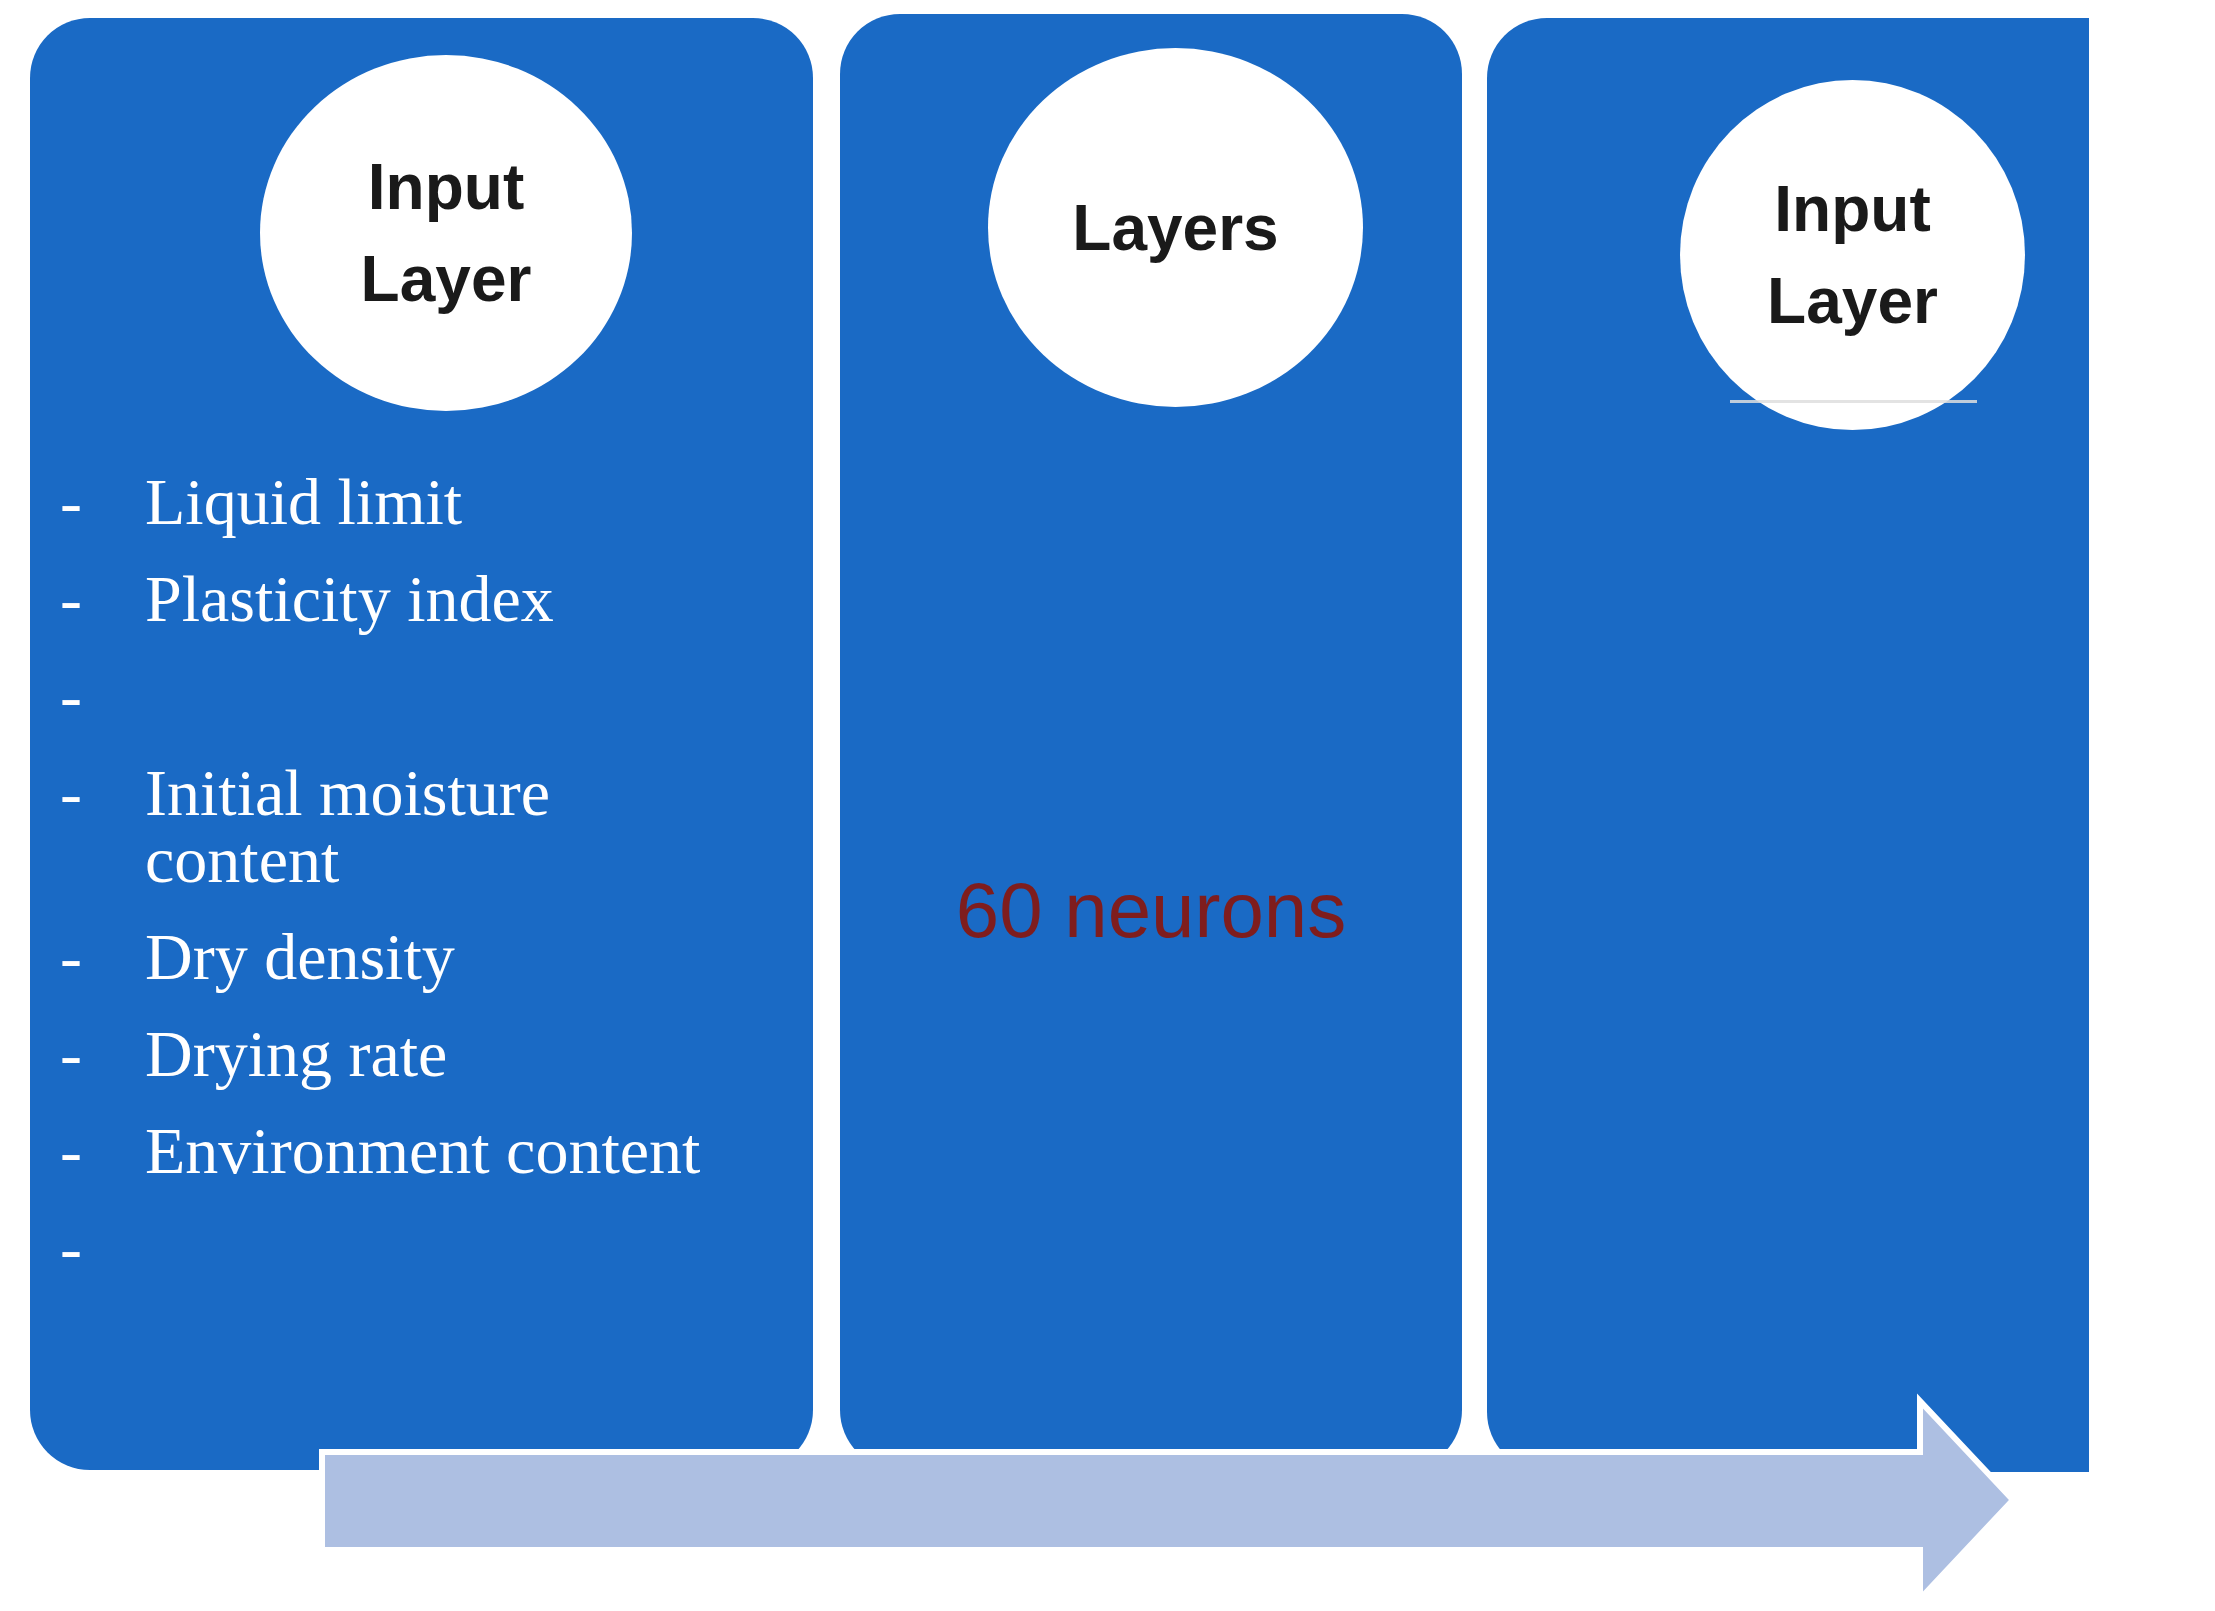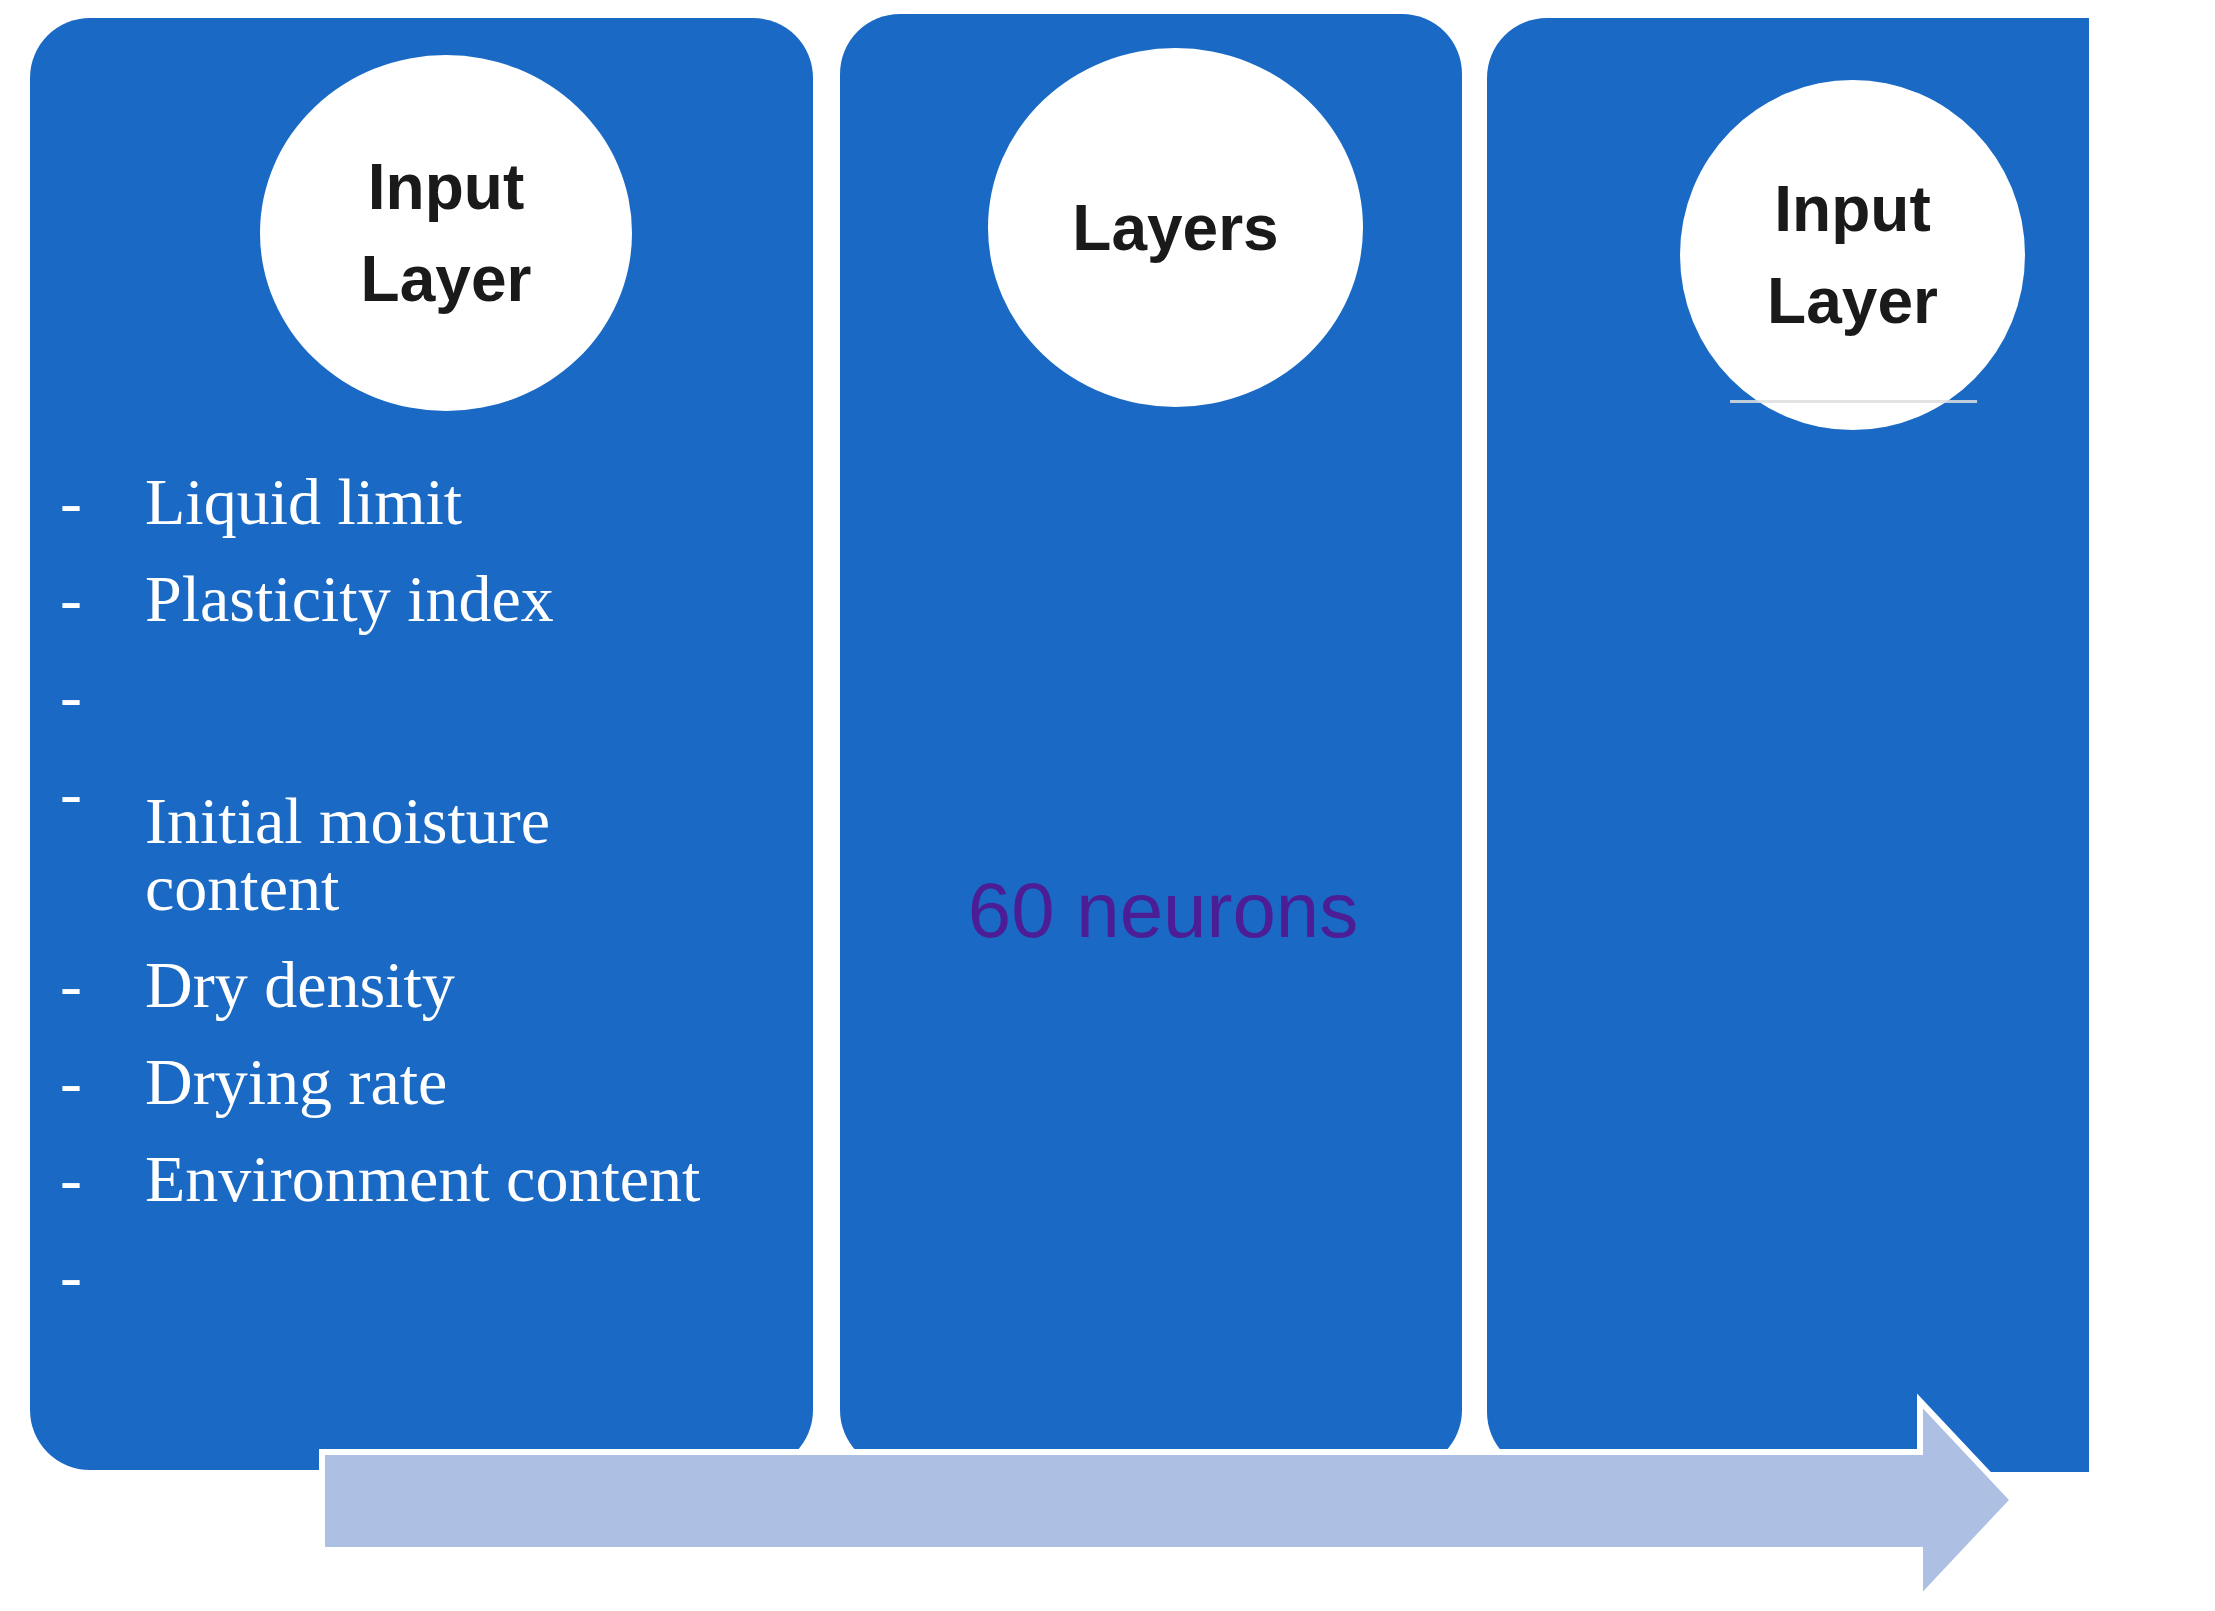--- a/index.html
+++ b/index.html
@@ -61,29 +61,28 @@
     line-height:67px;
   }
   ul.features li{
     display:flex;
     margin:0 0 30px 0;
   }
   ul.features .dash{
     width:85px;
     flex:0 0 85px;
   }
-  ul.features li.wrap .ftext{ max-width:460px;margin-top:28px; }
+  ul.features li.wrap .ftext{ max-width:460px; }
 
   .body-text{
     position:absolute;
-    color:#4c1d95;
+    color:#7f1d1d;
     font-size:78px;
     line-height:1.1;
     white-space:nowrap;
-    padding-left:12px;
   }
   .hidden-body{
     left:840px; top:868px; width:622px;
     text-align:center;
   }
   .output-body{
     left:1516px; top:838px;
     text-align:left;
   }
 

